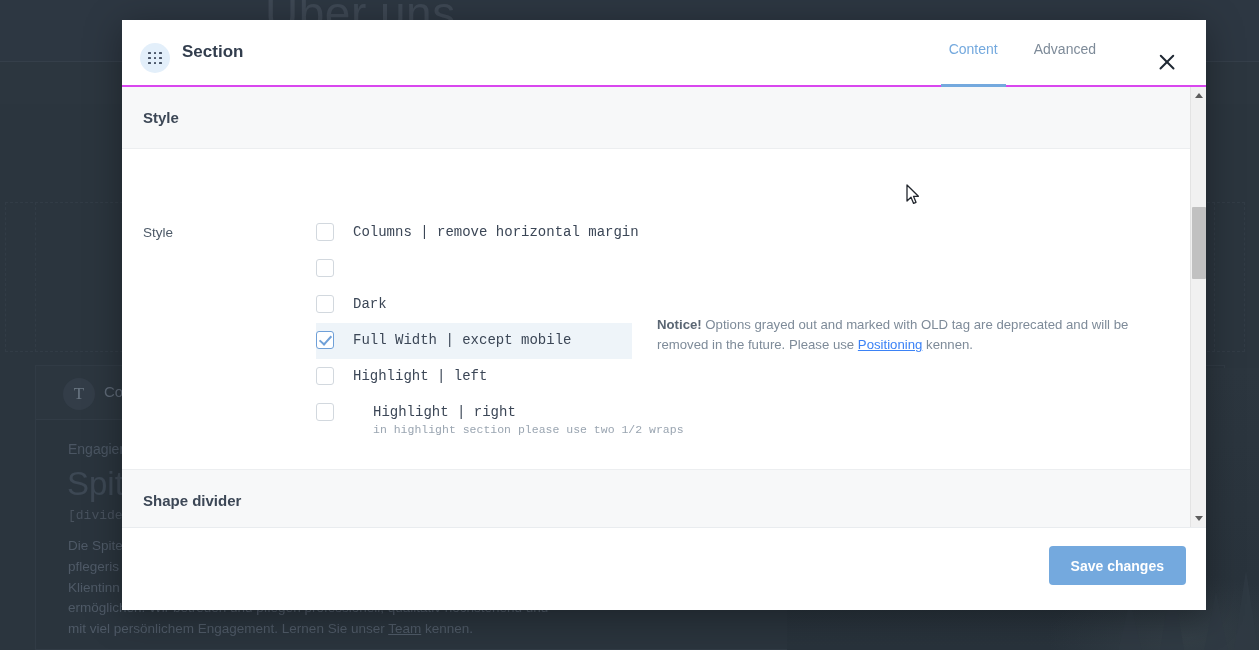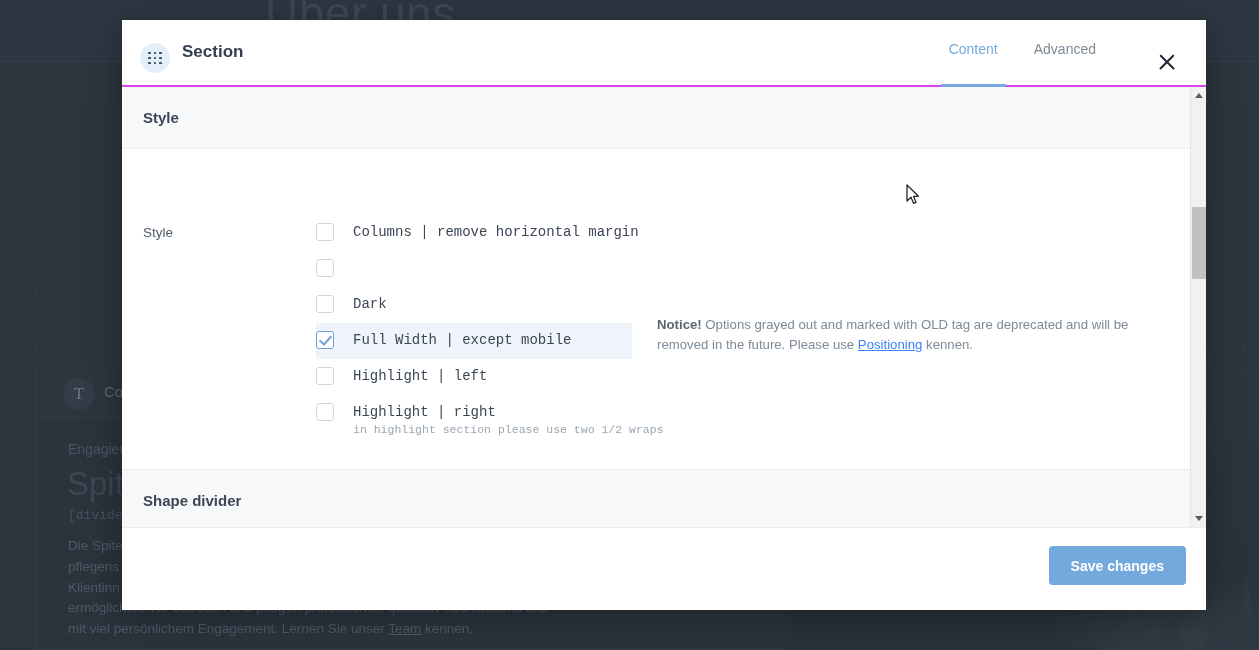--- a/index.html
+++ b/index.html
@@ -78,21 +78,21 @@
   .opt{ display:flex; align-items:flex-start; height:36px; padding:0 0 0 0; cursor:pointer; }
   .opt.checked{ background:#eef4f9; }
   .opt .box{ width:18px; height:18px; margin:8px 0 0 0; flex:0 0 18px; border:1.4px solid #d2d8de;
              border-radius:3px; background:#fff; position:relative; }
   .opt.checked .box{ border-color:#6fa0d8; }
   .opt.checked .box:after{ content:""; position:absolute; left:5px; top:1px; width:5px; height:10px;
       border:solid #6fa0d8; border-width:0 2px 2px 0; transform:rotate(42deg); }
   .opt .txt{ margin-left:19px; }
   .opt .lbl{ font-size:14px; color:#3b4656; line-height:34px; white-space:nowrap; }
   .opt .hint{ font-size:11.5px; color:#9aa5b1; margin-top:-6px; white-space:nowrap; }
-  .opt.tall{ height:44px; }
+  .opt.tall{ height:44px;gap:20px; }
 
   .notice{ position:absolute; left:535px; top:166px; width:484px; font-size:13.2px;
            color:#7e8b99; line-height:20px; }
   .notice b{ color:#5a6673; font-weight:700; }
   .notice a{ color:#3b82f6; text-decoration:underline; }
 
   .m-foot{ height:82px; background:#fff; border-top:1px solid #e9ecef; position:relative;padding-left:40px; }
   .save-btn{ position:absolute; right:20px; top:18px; height:39px; padding:0 22px;
              background:#74a9de; color:#fff; border:none; border-radius:4px; font-size:14px;
              font-weight:700; cursor:pointer; font-family:"Liberation Sans", sans-serif; }

